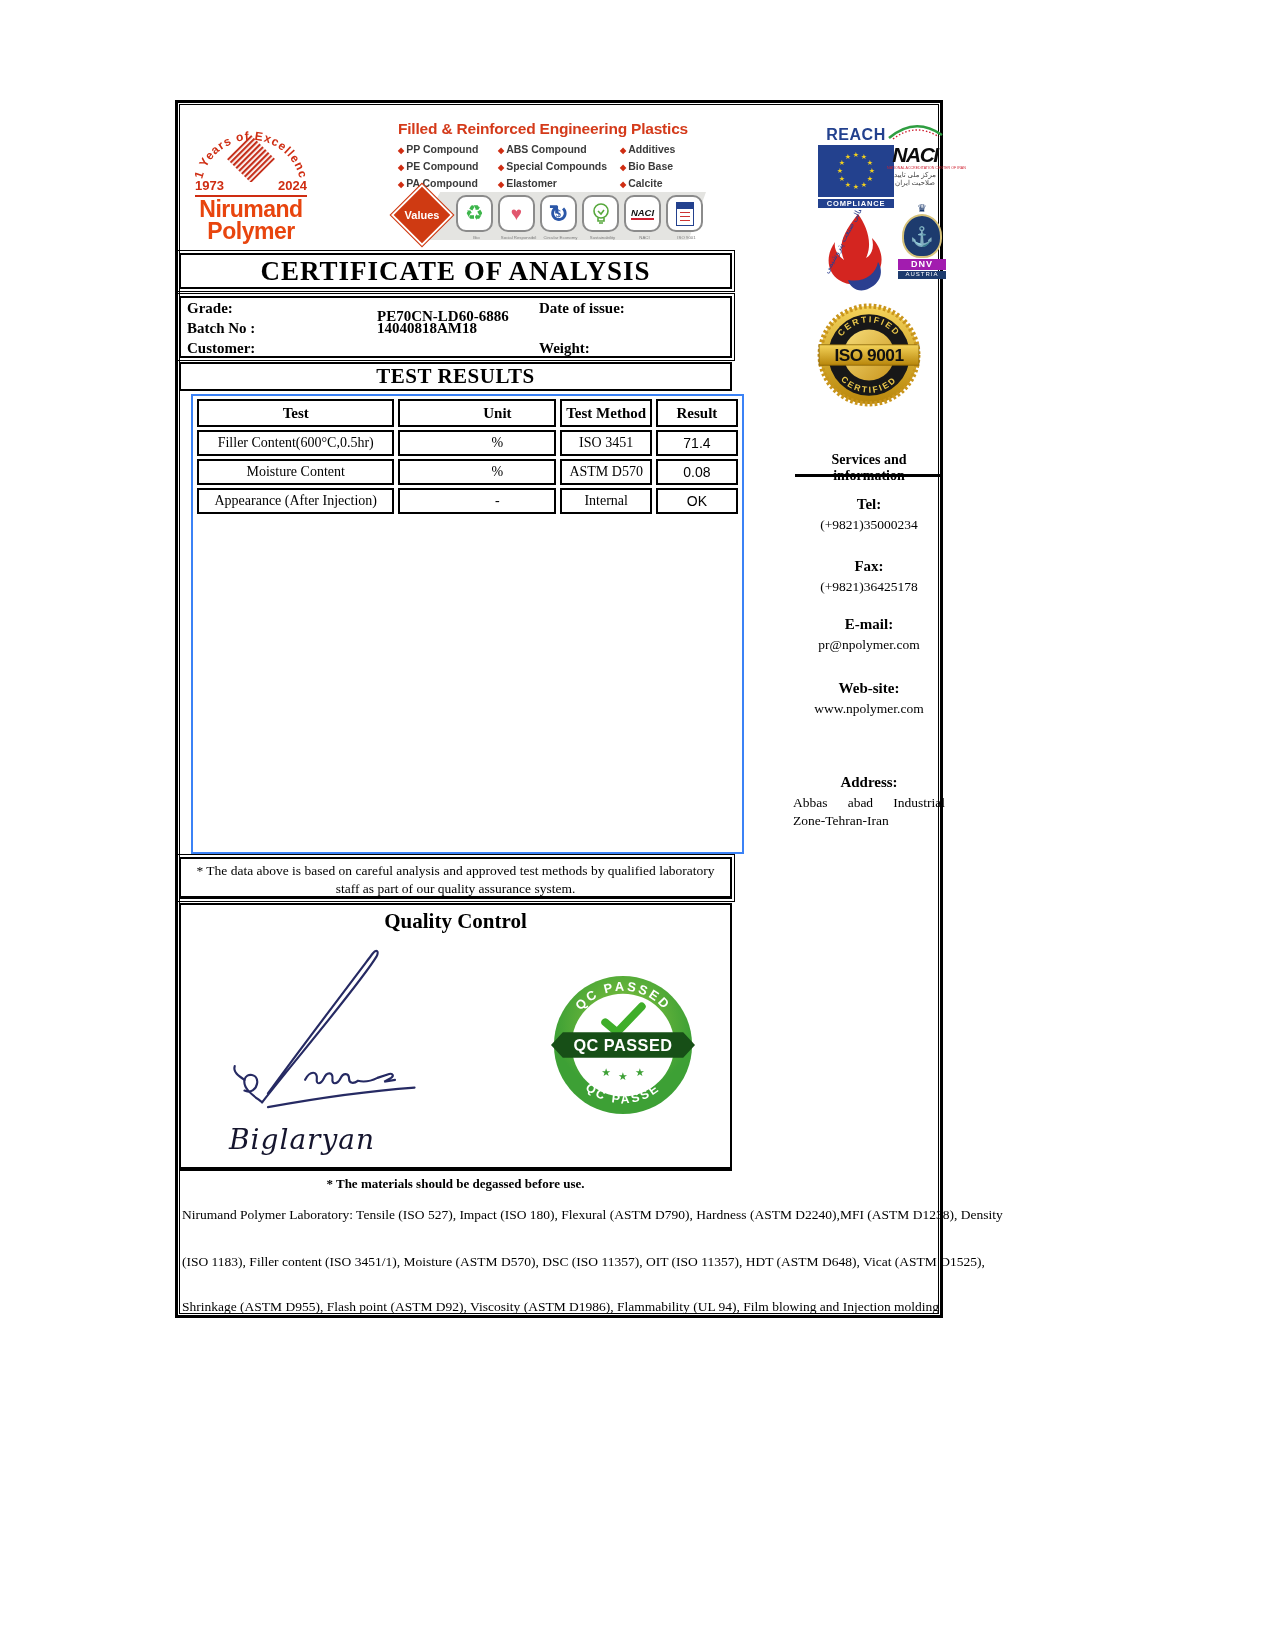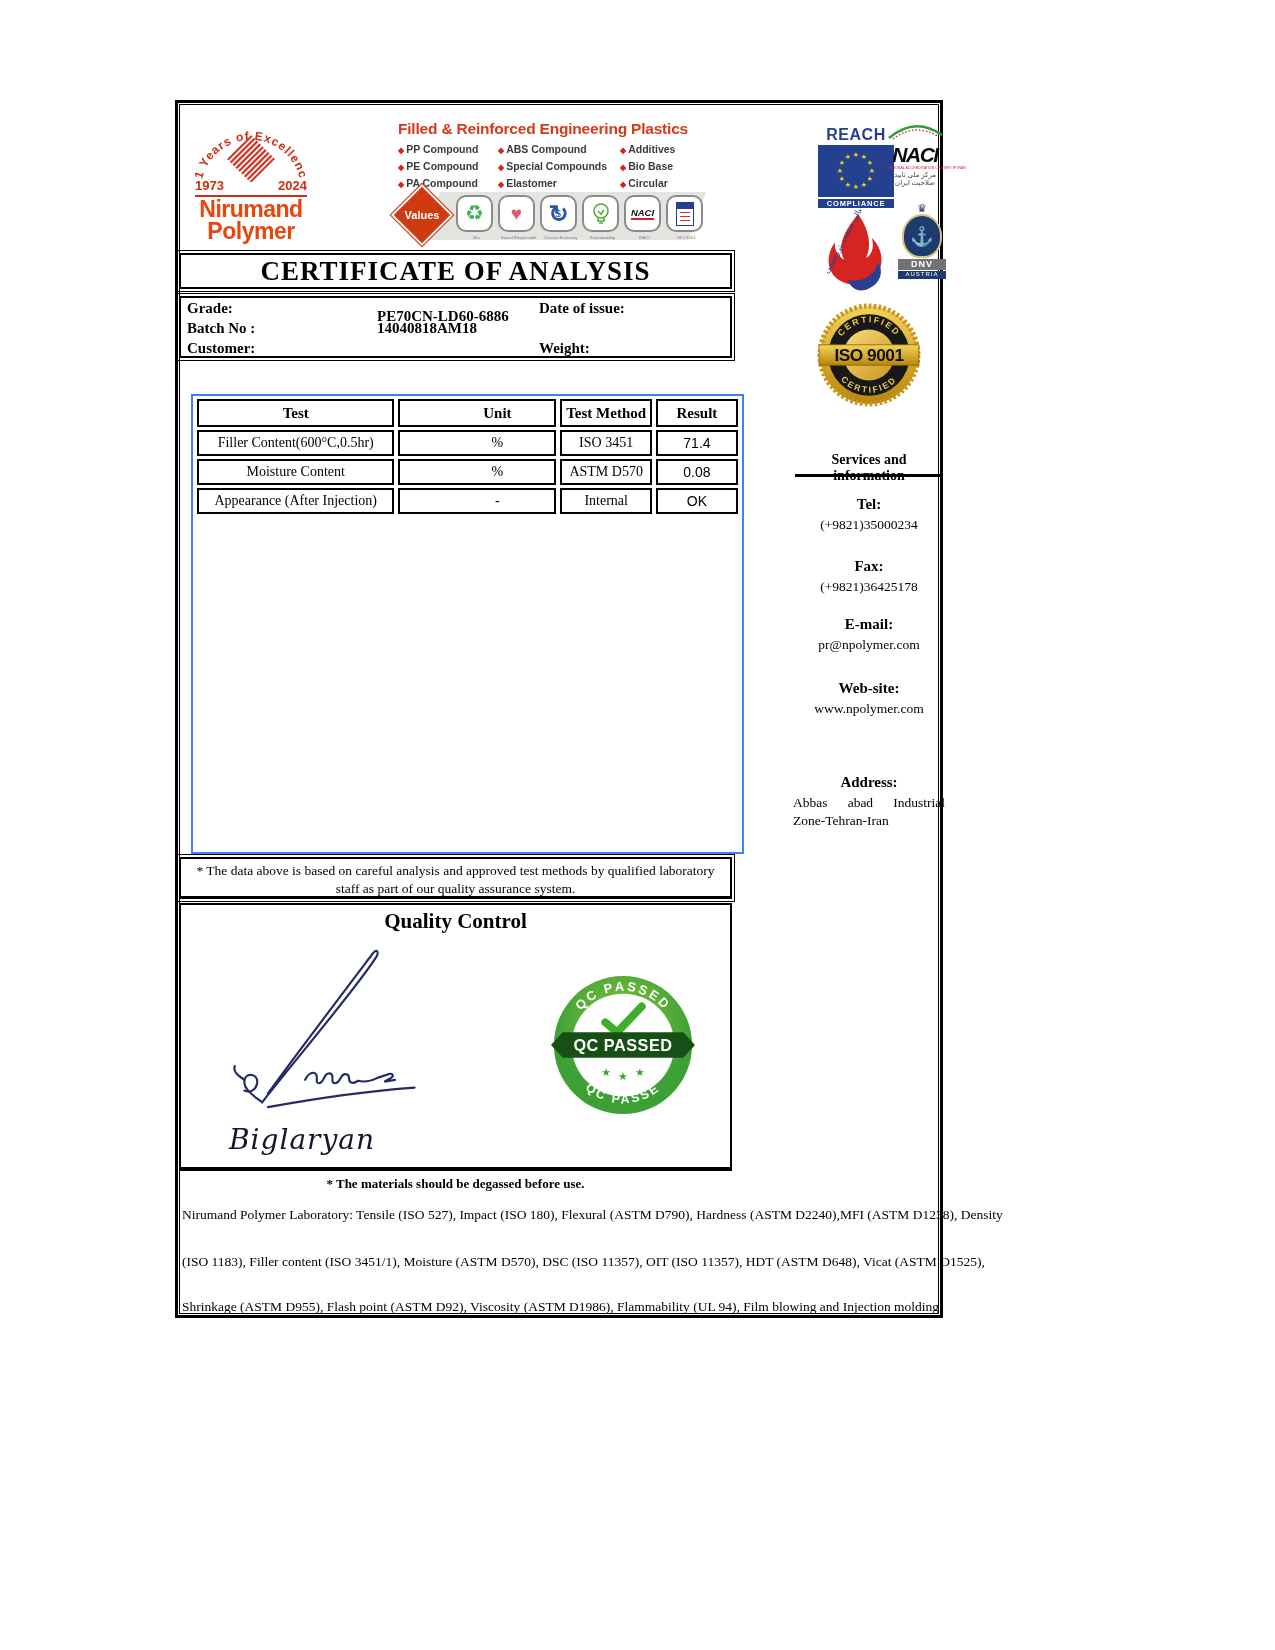--- a/index.html
+++ b/index.html
@@ -58,21 +58,21 @@
   .nacil { left: 884px; top: 122px; width: 62px; text-align: center; }
   .nacil-word { font-family: "Liberation Sans", sans-serif; font-weight: 900; font-style: italic; font-size: 21px; letter-spacing: -1.5px; color: #0b0b0b; line-height: 1; }
   .nacil-sub { font-family: "Liberation Sans", sans-serif; font-size: 4px; color: #cf2030; white-space: nowrap; transform: scale(0.9); }
   .nacil-fa { font-size: 7px; color: #444; margin-top: 1px; }
 
   .flame { left: 818px; top: 210px; width: 76px; height: 84px; }
   .dnv { left: 898px; top: 203px; width: 48px; text-align: center; font-family: "Liberation Sans", sans-serif; }
   .dnv-crown { color: #1d3b6e; font-size: 11px; line-height: 1; }
   .dnv-circle { width: 40px; height: 44px; margin: 0 auto; background: #1d3b6e; border-radius: 50% 50% 45% 45%; border: 2px solid #d6c27a;
                 display: flex; align-items: center; justify-content: center; color: #fff; font-size: 19px; }
-  .dnv-band { margin-top: 1px; background: #737373; color: #fff; font-weight: bold; font-size: 9px; letter-spacing: 1px; line-height: 1.2; }
+  .dnv-band { margin-top: 1px; background: #a21caf; color: #fff; font-weight: bold; font-size: 9px; letter-spacing: 1px; line-height: 1.2; }
   .dnv-band2 { background: #1d3b6e; color: #fff; font-size: 6px; letter-spacing: 1px; margin-top: 1px; line-height: 1.3; }
 
   
   .dbl { outline: 1px solid #000; outline-offset: 2px; }
   .title-box { left: 179px; top: 253px; width: 553px; height: 36px; border: 2px solid #000;
                display: flex; align-items: center; justify-content: center; }
   .title-box h1 { font-size: 27px; font-weight: bold; letter-spacing: 1px; }
 
   .info-box { left: 179px; top: 296px; width: 553px; height: 62px; border: 2px solid #000; font-weight: bold; font-size: 15px; }
   .info-box .abs { white-space: nowrap; }
@@ -152,21 +152,21 @@
         <div class="p-item"><span class="p-bullet">◆</span><span>PA Compound</span></div>
       </div>
       <div class="p-col p-col2">
         <div class="p-item"><span class="p-bullet">◆</span><span>ABS Compound</span></div>
         <div class="p-item"><span class="p-bullet">◆</span><span>Special Compounds</span></div>
         <div class="p-item"><span class="p-bullet">◆</span><span>Elastomer</span></div>
       </div>
       <div class="p-col p-col3">
         <div class="p-item"><span class="p-bullet">◆</span><span>Additives</span></div>
         <div class="p-item"><span class="p-bullet">◆</span><span>Bio Base</span></div>
-        <div class="p-item"><span class="p-bullet">◆</span><span>Circular</span></div>
+        <div class="p-item"><span class="p-bullet">◆</span><span>Calcite</span></div>
       </div>
     </div>
   </div>
 
   <div class="abs values">
     <div class="vband"></div>
     <div class="vdiamond">
         <span>Values</span>
       </div>
     <div class="vicons">
@@ -260,20 +260,23 @@
   <div class="abs info-box dbl">
     <span class="abs" style="left:6px;  top:2px;">Grade:</span>
     <span class="abs" style="left:196px;top:10px;">PE70CN-LD60-6886</span>
     <span class="abs" style="left:358px;top:2px;">Date of issue:</span>
     <span class="abs" style="left:6px;  top:22px;">Batch No :</span>
     <span class="abs" style="left:196px;top:22px;">14040818AM18</span>
     <span class="abs" style="left:6px;  top:42px;">Customer:</span>
     <span class="abs" style="left:358px;top:42px;">Weight:</span>
   </div>
 
+  <div class="abs results-title-box">
+    <h2>TEST RESULTS</h2>
+  </div>
 
   <div class="abs results-body">
     <table class="results">
       <tbody>
           <tr>
         <th class="c-test">Test</th>
         <th class="c-unit">Unit</th>
         <th class="c-method">Test Method</th>
         <th class="c-result">Result</th>
       </tr>

